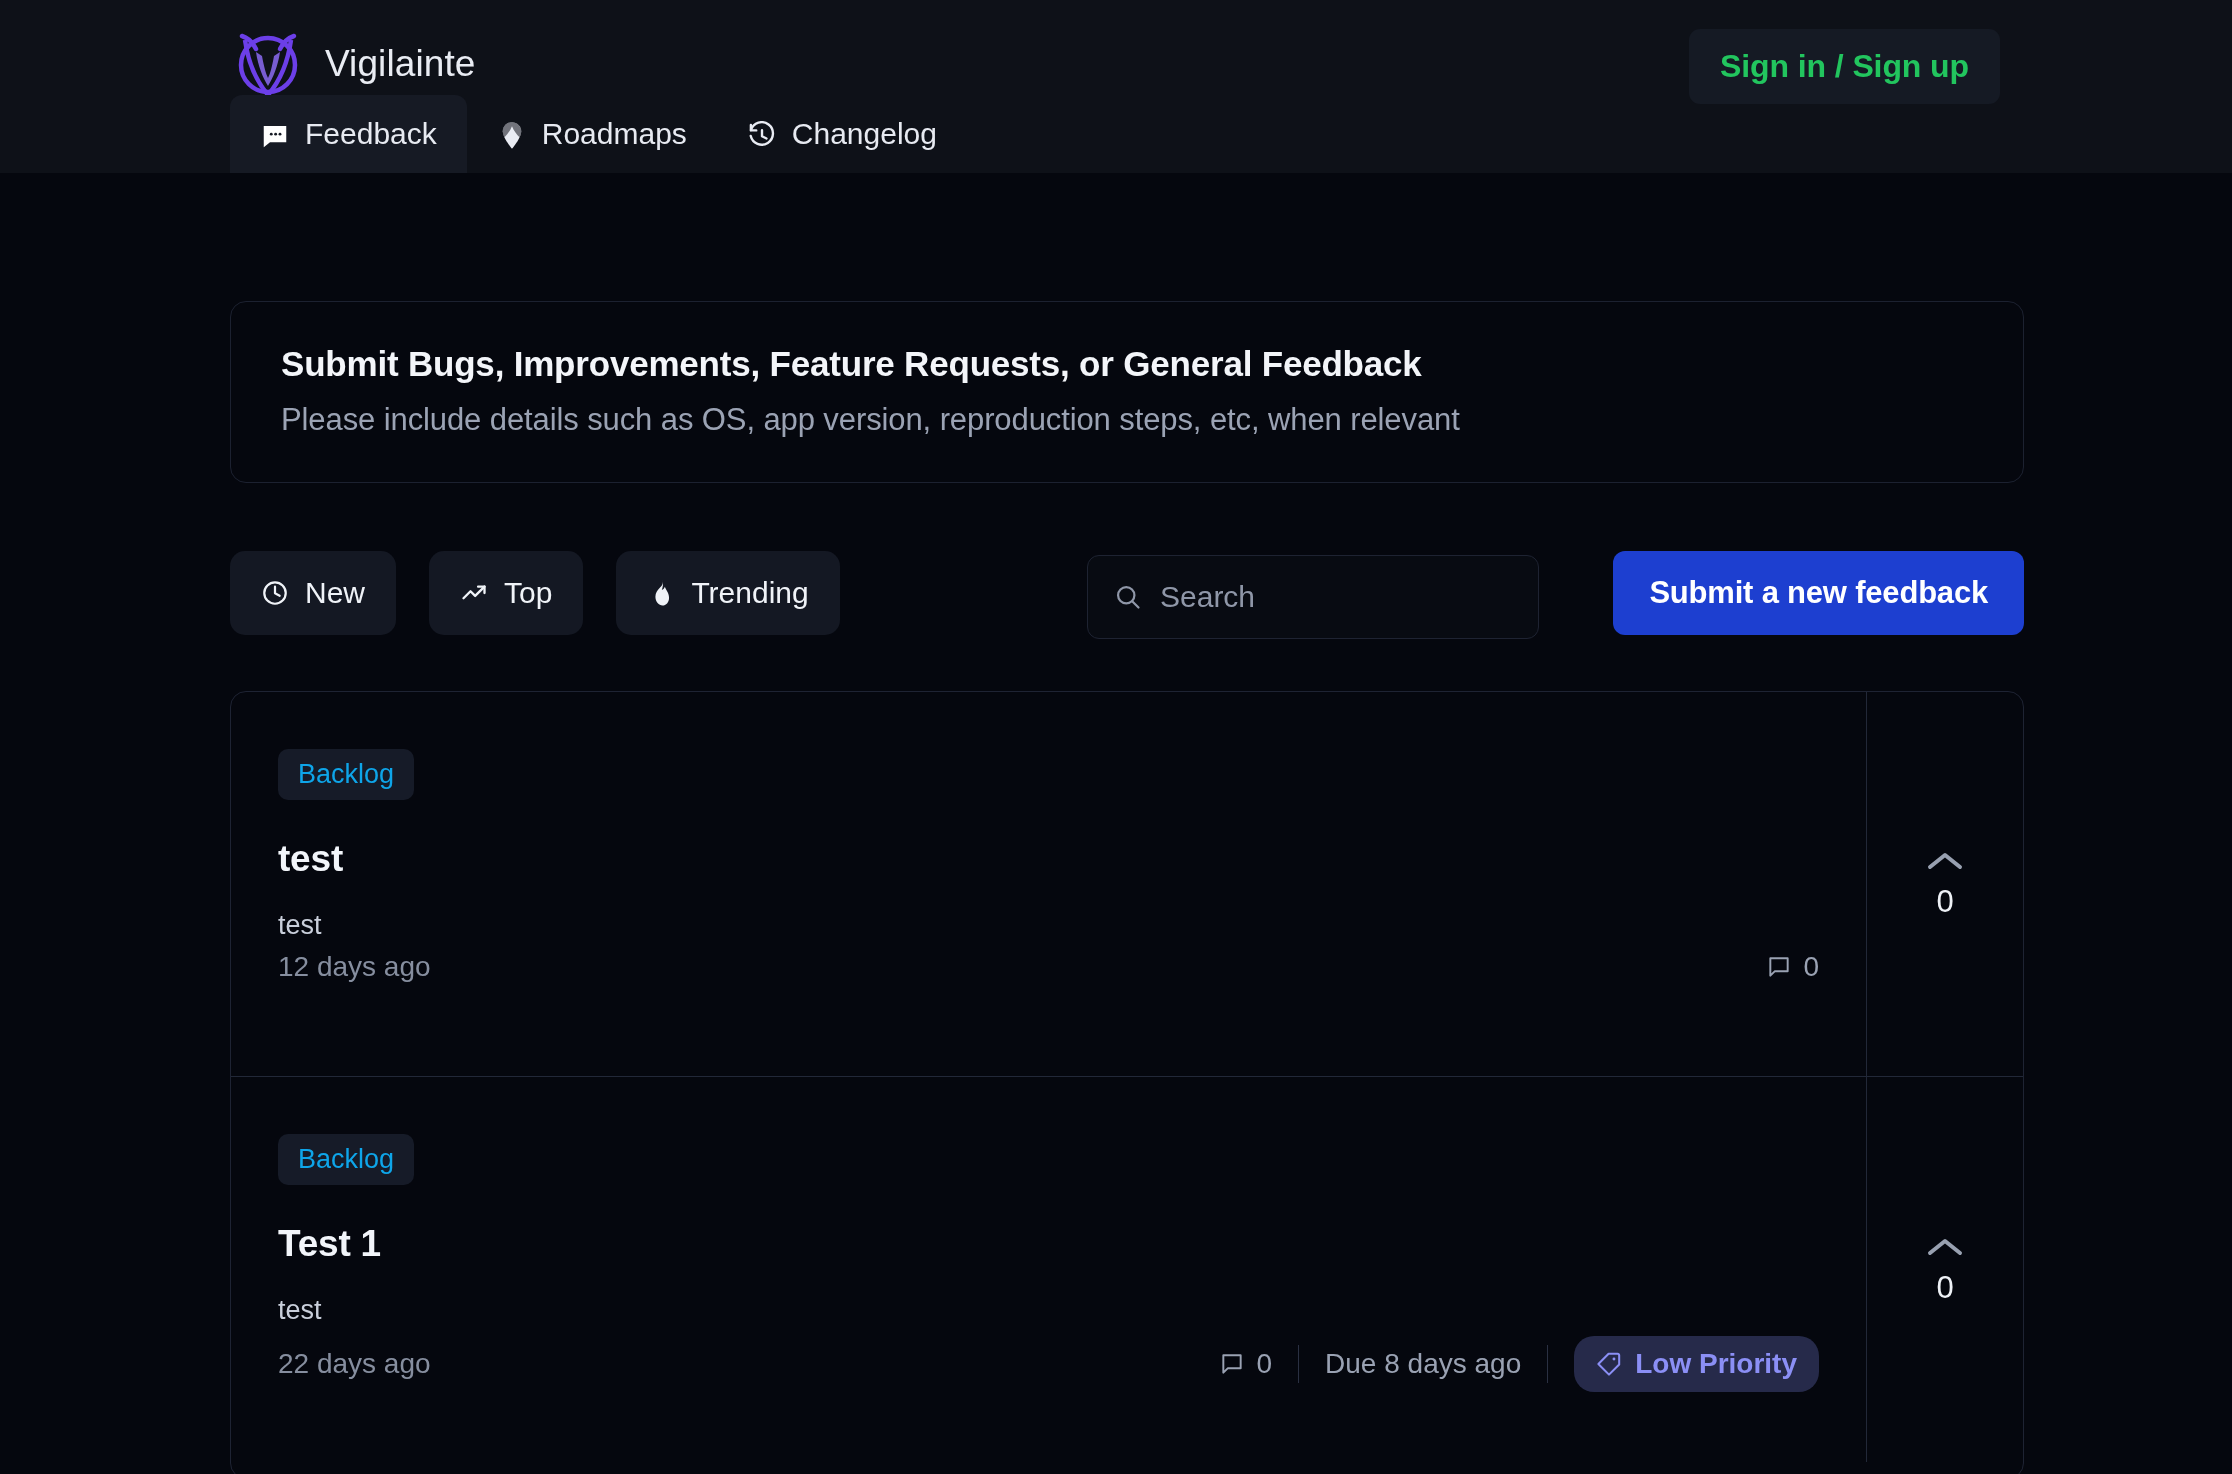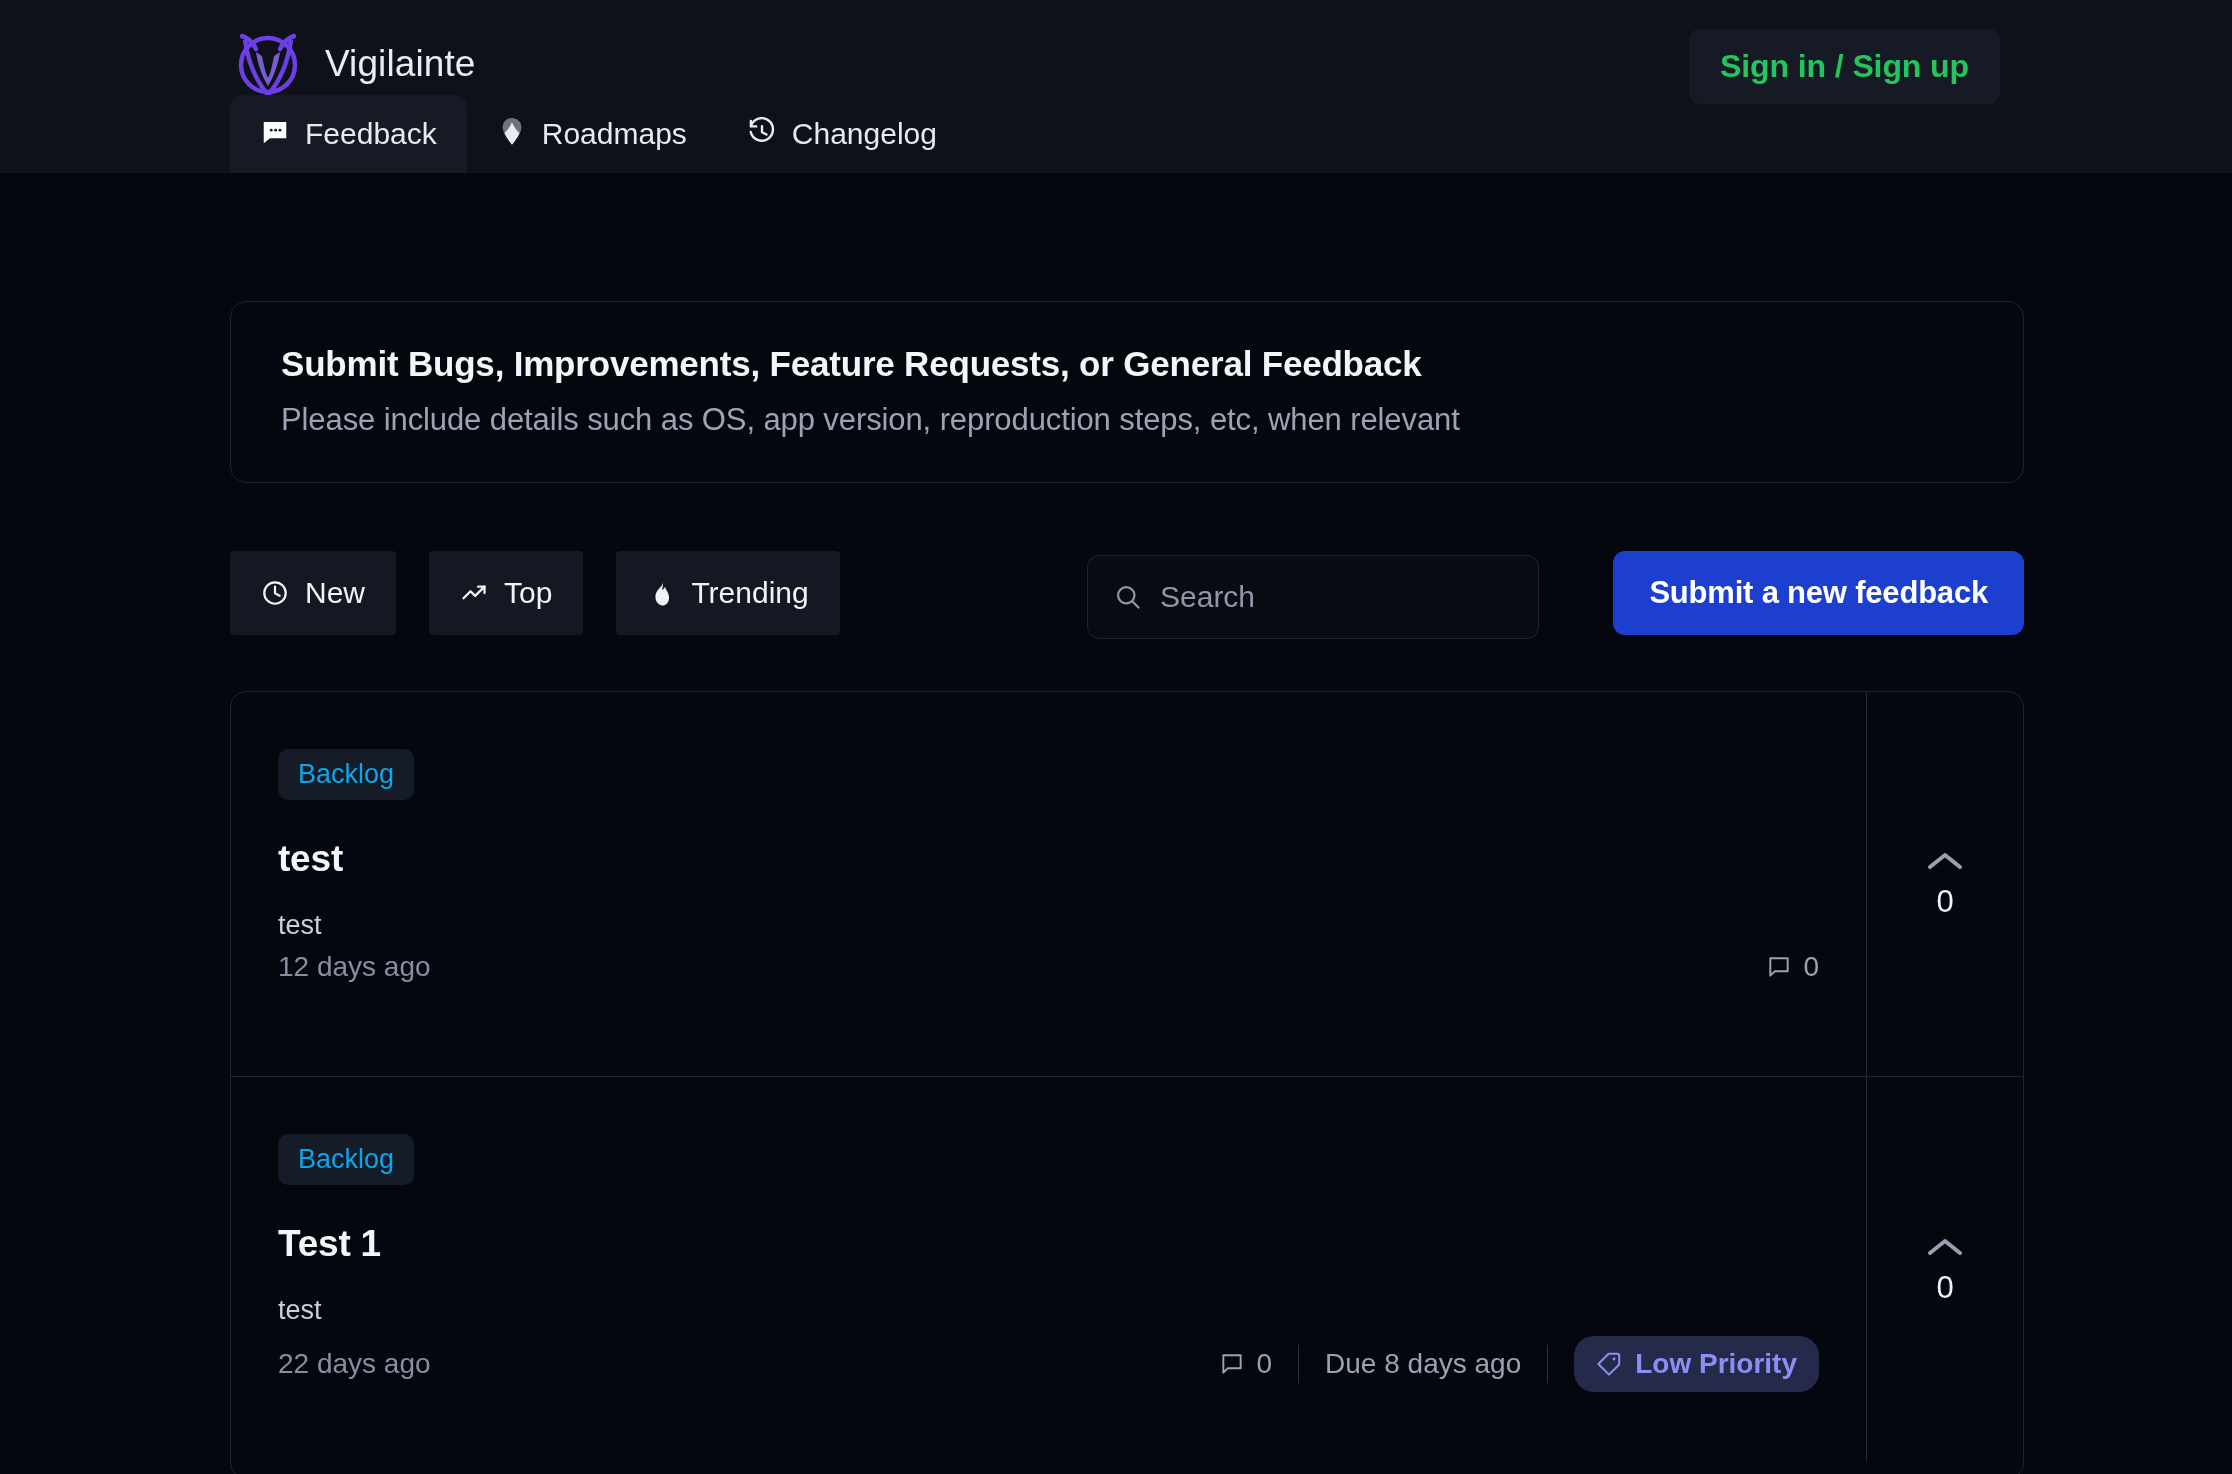--- a/index.html
+++ b/index.html
@@ -56,21 +56,21 @@
   
   .tabs {
     position: absolute;
     left: 230px;
     bottom: 0;
     display: flex;
     align-items: flex-end;
   }
   .tab {
     display: flex;
-    align-items: flex-start;
+    align-items: flex-end;
     gap: 15px;
     padding: 22px 30px;
     font-size: 30px;
     color: #e7eaf1;
     background: transparent;
     border: none;
     border-radius: 12px 12px 0 0;
     cursor: pointer;
     font-family: inherit;
     white-space: nowrap;
@@ -115,21 +115,21 @@
     width: 1794px;
     height: 84px;
   }
   .filters { position: absolute; left: 0; top: 0; display: flex; gap: 33px; }
   .fbtn {
     display: flex;
     align-items: center;
     gap: 16px;
     background: #141823;
     border: none;
-    border-radius: 4px;
+    border-radius: 15px;
     color: #f0f3f8;
     font-family: inherit;
     font-size: 30px;
     padding: 0 31px;
     height: 84px;
     cursor: pointer;
   }
   .fbtn .ficon { display: flex; align-items: center; justify-content: center; width: 28px; height: 28px; }
 
   .search-wrap {

